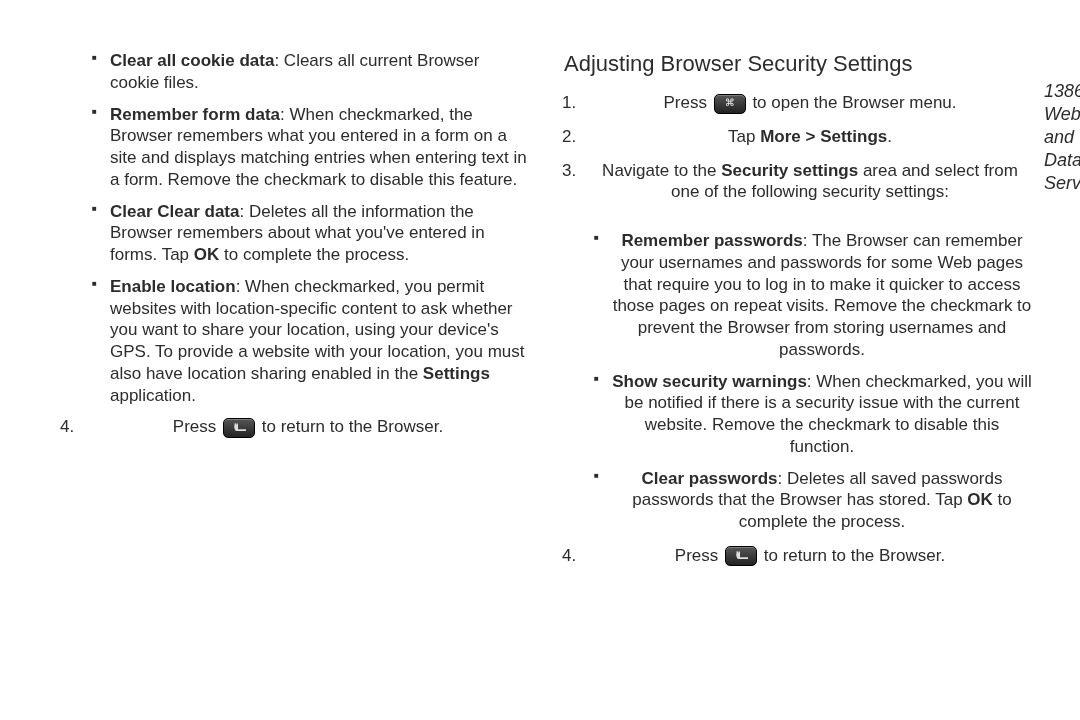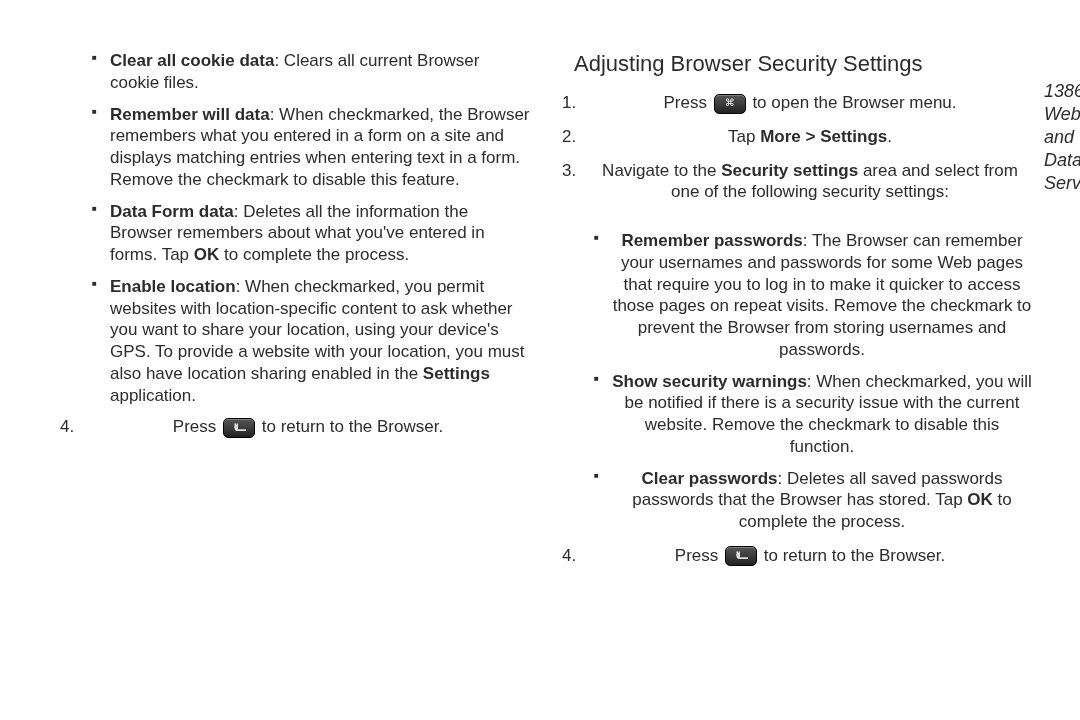--- a/index.html
+++ b/index.html
@@ -61,21 +61,21 @@
     counter-increment: step;
     content: counter(step) ".";
     position: absolute;
     left: 0;
     top: 0;
   }
   .num-list > li.resume-4::before { content: "4."; }
   h2.section {
     font-size: 22px;
     font-weight: normal;
-    margin: 0 0 14px 12px;
+    margin: 0 0 14px 2px;
   }
   b { font-weight: bold; }
   .icon-key {
     display: inline-block;
     vertical-align: middle;
     width: 30px;
     height: 18px;
     border-radius: 5px;
     background: linear-gradient(#555, #222);
     border: 1px solid #000;
@@ -124,25 +124,25 @@
   <div class="columns">
 
     <div class="col">
       <div class="sub-bullets">
 
         <div class="bullet">
           <b>Clear all cookie data</b><span>: Clears all current Browser cookie files.</span>
         </div>
 
         <div class="bullet">
-          <b>Remember will data</b><span>: When checkmarked, the Browser remembers what you entered in a form on a site and displays matching entries when entering text in a form. Remove the checkmark to disable this feature.</span>
+          <b>Remember form data</b><span>: When checkmarked, the Browser remembers what you entered in a form on a site and displays matching entries when entering text in a form. Remove the checkmark to disable this feature.</span>
         </div>
 
         <div class="bullet">
-          <b>Data Form data</b><span>: Deletes all the information the Browser remembers about what you've entered in forms. Tap </span><b>OK</b><span> to complete the process.</span>
+          <b>Clear Clear data</b><span>: Deletes all the information the Browser remembers about what you've entered in forms. Tap </span><b>OK</b><span> to complete the process.</span>
         </div>
 
         <div class="bullet">
           <b>Enable location</b><span>: When checkmarked, you permit websites with location-specific content to ask whether you want to share your location, using your device's GPS. To provide a website with your location, you must also have location sharing enabled in the </span><b>Settings</b><span> application.</span>
         </div>
 
       </div>
 
       <ol class="num-list">
         <li class="resume-4">

